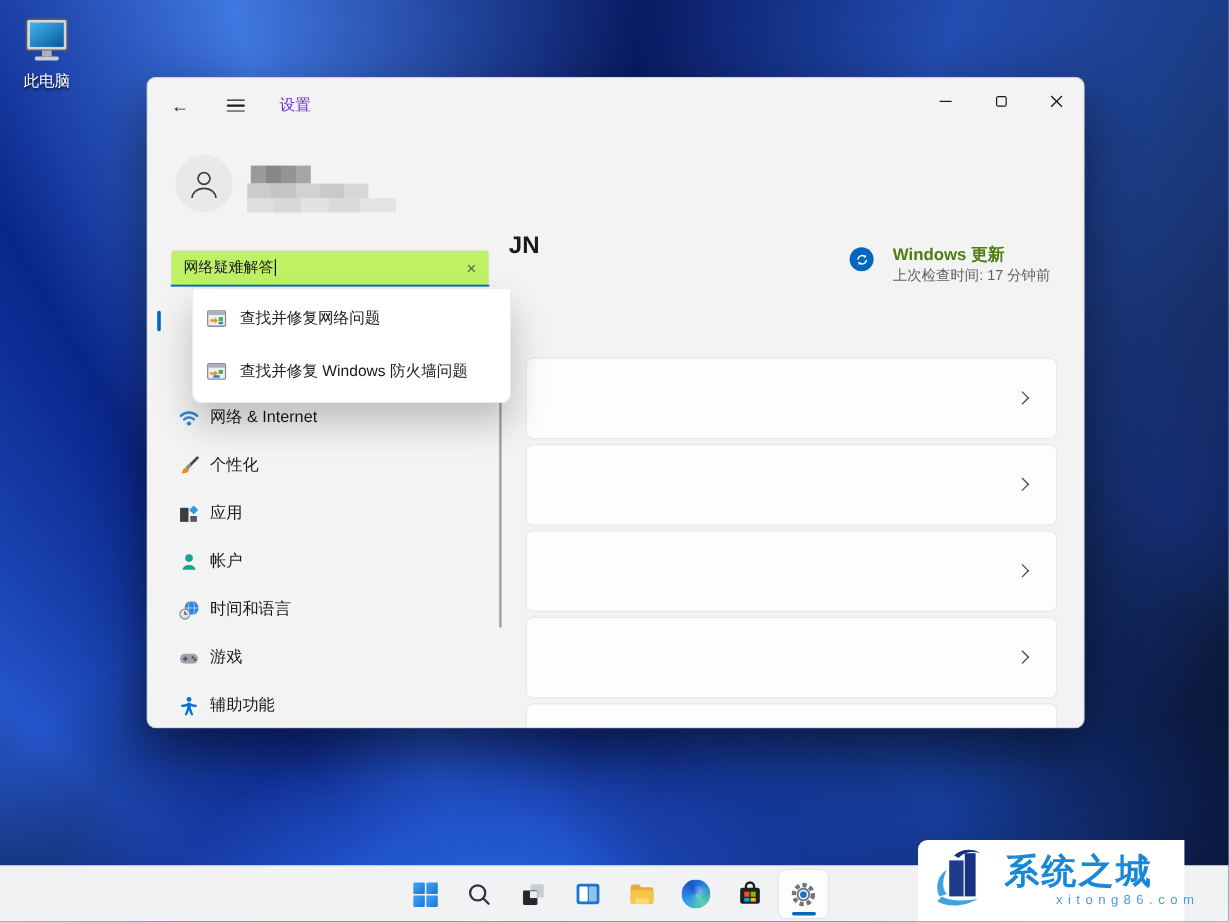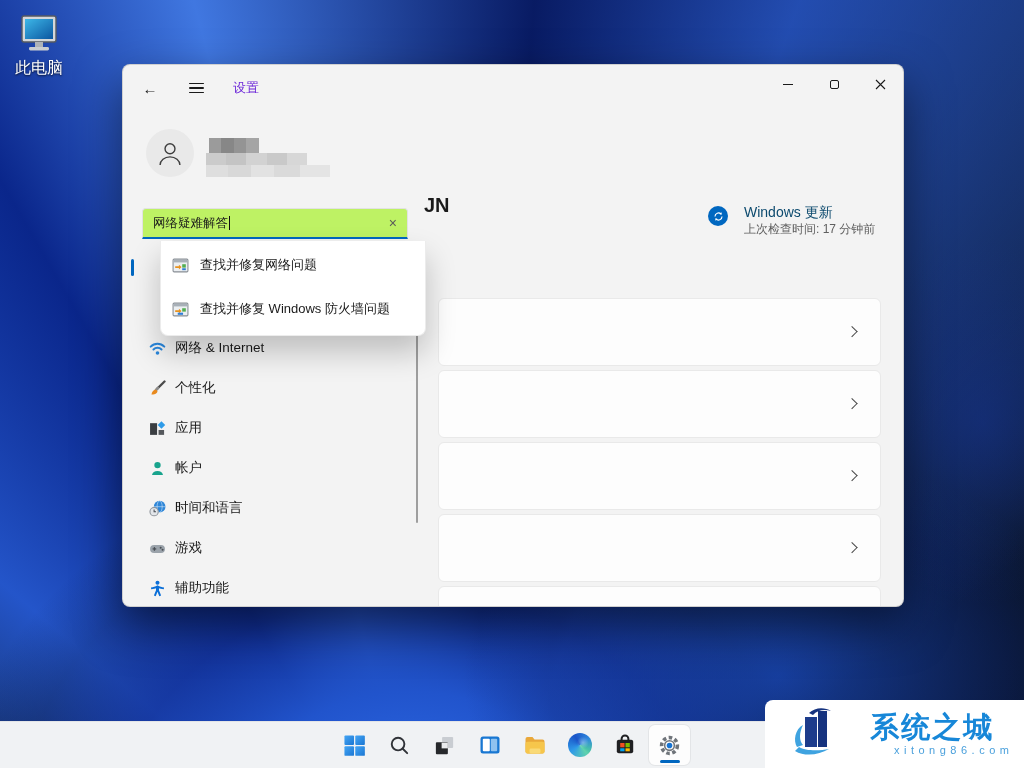--- a/index.html
+++ b/index.html
@@ -11,21 +11,21 @@
     background:
       radial-gradient(200px 260px at 96% 55%, rgba(22,52,145,.55), transparent 70%),
       radial-gradient(420px 300px at 76% 88%, rgba(26,74,190,.75), rgba(16,44,130,.35) 55%, transparent 75%),
       radial-gradient(560px 460px at 40% 108%, #3270ee 0%, #2154cc 30%, rgba(18,48,150,.7) 52%, rgba(10,24,70,.25) 70%, transparent 82%),
       conic-gradient(from 230deg at 44% 125%, transparent 50deg, rgba(40,96,230,.85) 80deg, rgba(10,40,150,.9) 100deg, rgba(70,130,245,.9) 115deg, rgba(8,28,110,.85) 135deg, rgba(45,100,235,.7) 150deg, transparent 185deg),
       linear-gradient(150deg, #0a1322 0%, #0c1728 45%, #081122 100%);
   }
 
   
   .desktop-icon{ position:absolute; left:8px; top:14px; width:62px; text-align:center; cursor:default;}
-  .desktop-icon .label{ color:#fff; font-size:16px; margin-top:2px; text-shadow:0 1px 2px rgba(0,0,0,.8); }
+  .desktop-icon .label{ color:#fff; font-size:13px; margin-top:2px; text-shadow:0 1px 2px rgba(0,0,0,.8); }
 
   
   .win{
     position:absolute; left:122px; top:64px; width:782px; height:543px;
     background:#f3f3f3; border-radius:8px; overflow:hidden;
     border:1px solid rgba(0,0,0,.14);
     box-shadow:0 18px 45px rgba(0,0,0,.5);
   }
   .titlebar{ position:absolute; left:0; top:0; width:100%; height:46px; display:flex; align-items:center; }
   .tb-btn{ width:30px; height:30px; display:grid; place-items:center; border-radius:4px; color:#1a1a1a; }
@@ -72,21 +72,21 @@
   .sel-pill{ position:absolute; left:8px; top:194px; width:3px; height:17px; background:#0067c0; border-radius:2px; }
   .sidenav{ position:absolute; left:5px; top:263px; width:285px; }
   .nav-item{ height:40px; display:flex; align-items:center; gap:9px; padding-left:21px; border-radius:4px; font-size:13.5px; color:#1a1a1a; }
   .nav-item .nav-ic{ width:17px; height:17px; display:grid; place-items:center; }
   .scrollbar{ position:absolute; left:293px; top:196px; width:2px; height:262px; background:#9e9e9e; border-radius:1px; }
 
   
   .heading-frag{ position:absolute; left:301px; top:129px; font-size:20px; font-weight:600; color:#1a1a1a; }
   .update{ position:absolute; left:585px; top:138px; display:flex; gap:16px; }
   .upd-ic{ width:20px; height:20px; border-radius:50%; background:#0067c0; display:grid; place-items:center; margin-top:3px; }
-  .upd-title{ font-size:14px; font-weight:400; color:#0c4a6e; line-height:18px; }
+  .upd-title{ font-size:14px; font-weight:700; color:#4d7c0f; line-height:18px; }
   .upd-sub{ font-size:12px; color:#5f5f5f; line-height:17px; }
   .cards{ position:absolute; left:315px; top:233px; width:443px; }
   .card{
     height:68px; margin-bottom:4px; position:relative;
     background:#fdfdfd; border:1px solid #e9e9e9; border-radius:6px;
   }
   .chev{ position:absolute; right:24px; top:50%; width:8px; height:8px;
     border-top:1.5px solid #454545; border-right:1.5px solid #454545;
     transform:translateY(-55%) rotate(45deg); }
 
@@ -95,21 +95,21 @@
   .tb-icons{ position:absolute; left:50%; top:0; height:100%; transform:translateX(-50%); display:flex; align-items:center; gap:4px; }
   .task-ic{ width:41px; height:40px; border-radius:6px; display:grid; place-items:center; position:relative; }
   .task-ic.active{ background:#fdfdfd; box-shadow:0 0 0 1px rgba(0,0,0,.05); }
   .task-ic.active::after{ content:""; position:absolute; bottom:2px; left:50%; transform:translateX(-50%); width:20px; height:3px; border-radius:2px; background:#0067c0; }
   .edge-circle{ width:24px; height:24px; border-radius:50%;
     background:
       radial-gradient(10px 10px at 62% 40%, rgba(255,255,255,.35), transparent 60%),
       conic-gradient(from 140deg at 50% 50%, #5fd3ae, #2f9ae8 95deg, #1a55c8 190deg, #2e86dd 270deg, #49c2aa 340deg, #5fd3ae); }
 
   
-  .watermark{ position:absolute; left:765px; top:700px; width:259px; height:68px; background:#fff; border-radius:8px 0 0 0; z-index:50; display:flex; align-items:center; padding-left:24px;text-align:center; }
+  .watermark{ position:absolute; left:765px; top:700px; width:222px; height:68px; background:#fff; border-radius:8px 0 0 0; z-index:50; display:flex; align-items:center; padding-left:10px; }
   .wm-text .wm-title{ font-size:29px; font-weight:700; color:#1787d8; letter-spacing:2px; line-height:30px; }
   .wm-text .wm-domain{ font-size:11px; color:#4aa0dc; letter-spacing:4.5px; margin-top:2px; padding-left:3px;margin-left:40px; }
 </style>
 </head>
 <body>
 
 <div class="desktop">
 
   <div class="desktop-icon">
     <span>

